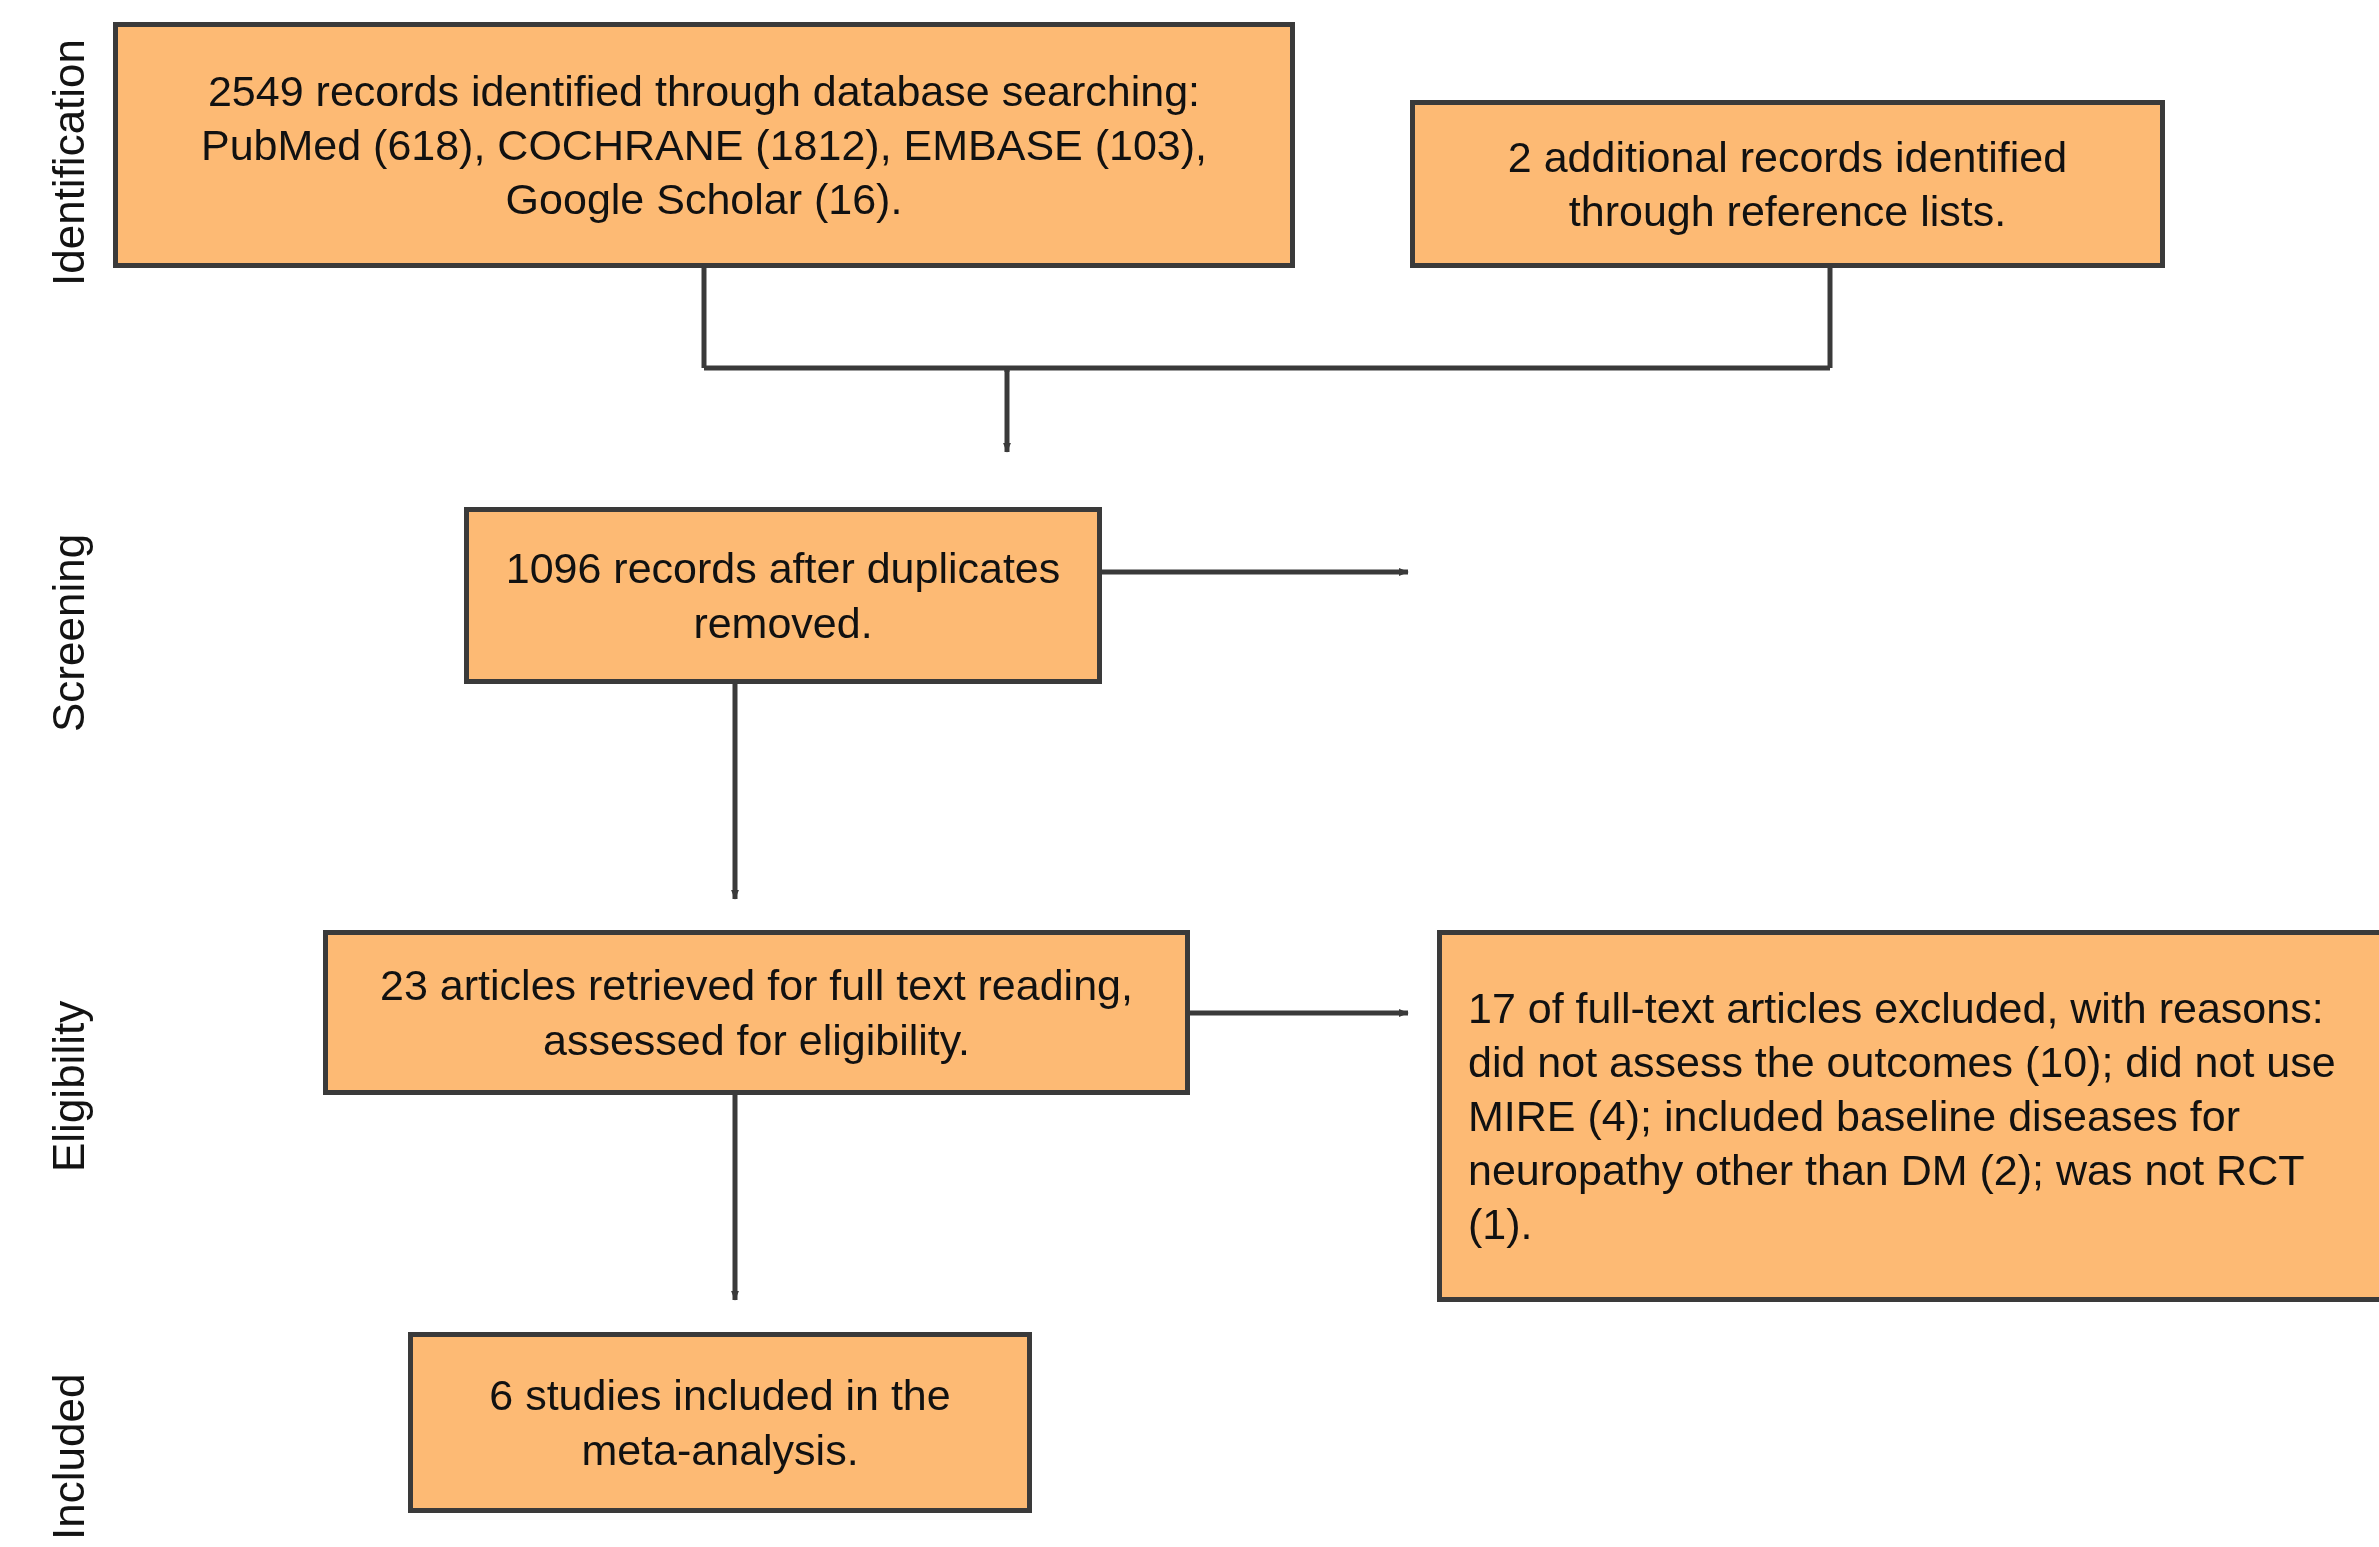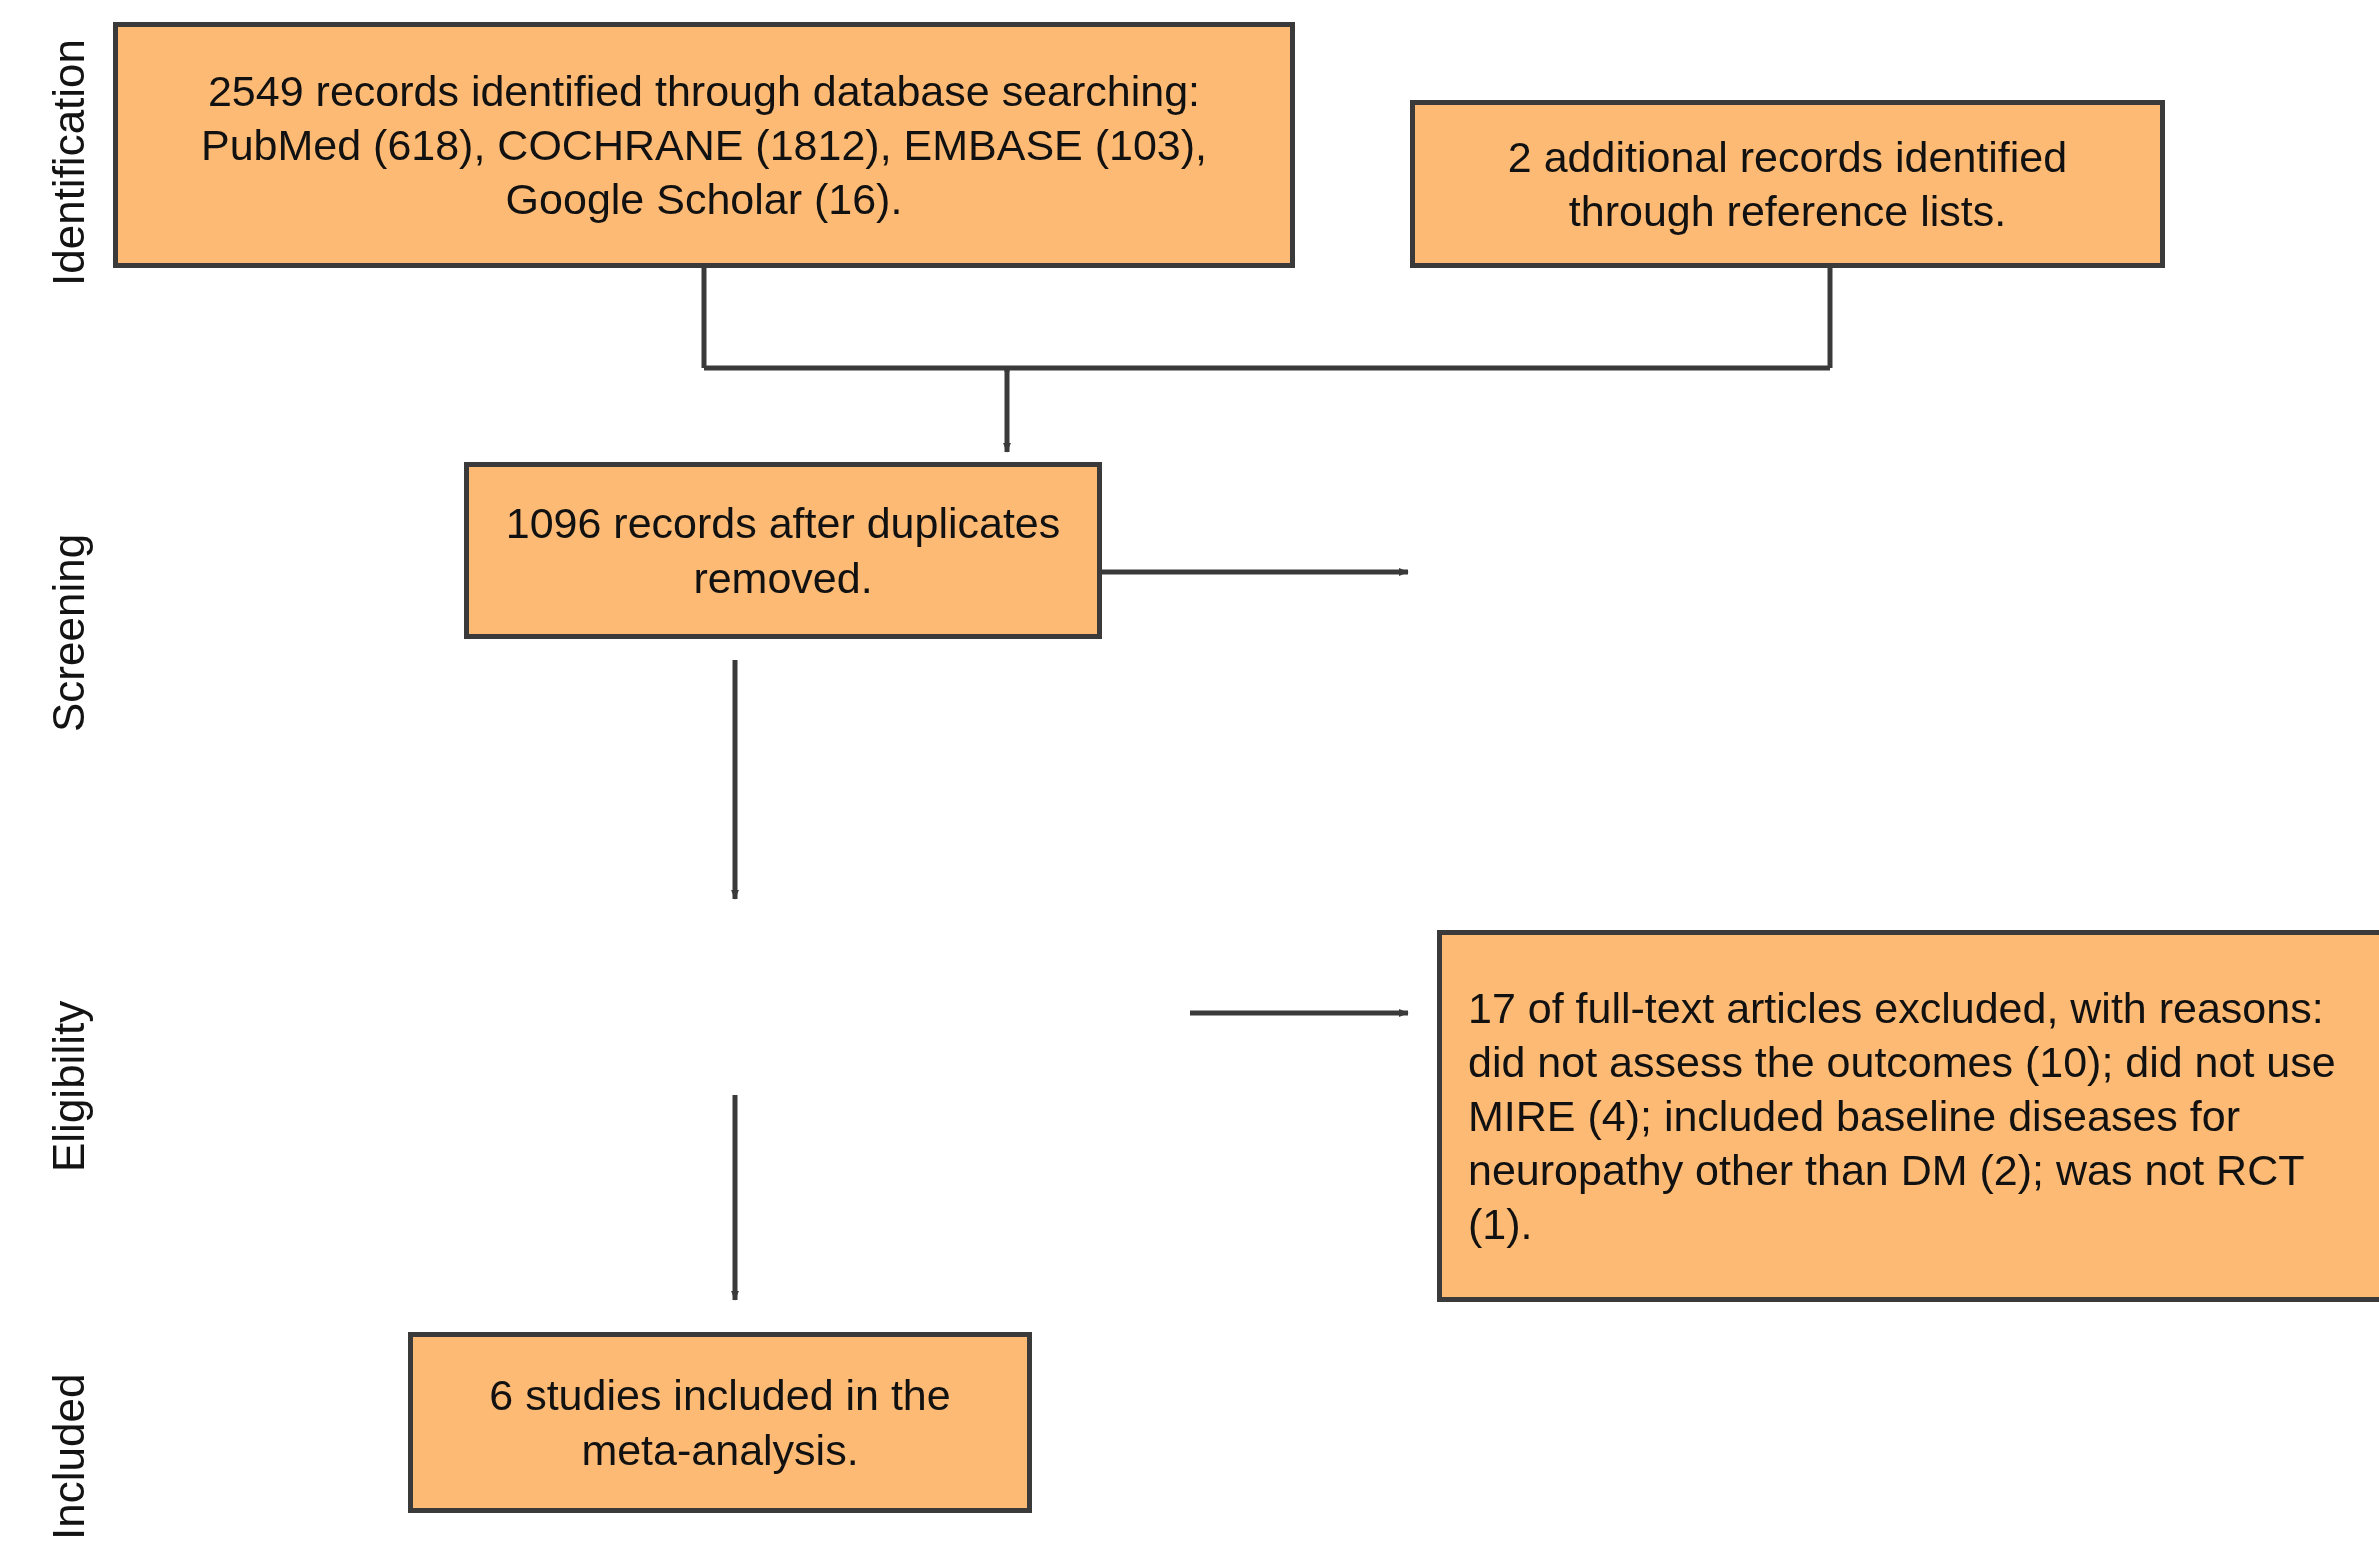--- a/index.html
+++ b/index.html
@@ -104,25 +104,28 @@
   <div class="stage-label" style="left: 44px; top: 1540px; transform: rotate(-90deg);">Included</div>
 
   <div class="flow-box" style="left: 113px; top: 22px; width: 1182px; height: 246px;">
     <div class="box-text">2549 records identified through database searching: PubMed (618), COCHRANE (1812), EMBASE (103), Google Scholar (16).</div>
   </div>
 
   <div class="flow-box" style="left: 1410px; top: 100px; width: 755px; height: 168px;">
     <div class="box-text">2 additional records identified through reference lists.</div>
   </div>
 
-  <div class="flow-box" style="left: 464px; top: 462px; width: 638px; height: 177px;">
+  <div class="flow-box" style="left: 464px; top: 507px; width: 638px; height: 177px;">
     <div class="box-text">1096 records after duplicates removed.</div>
   </div>
 
 
+  <div class="flow-box" style="left: 323px; top: 930px; width: 867px; height: 165px;">
+    <div class="box-text">23 articles retrieved for full text reading, assessed for eligibility.</div>
+  </div>
 
   <div class="flow-box" style="left: 1437px; top: 930px; width: 960px; height: 372px; padding: 10px 26px;">
     <div class="box-text left-align">17 of full-text articles excluded, with reasons: did not assess the outcomes (10); did not use MIRE (4); included baseline diseases for neuropathy other than DM (2); was not RCT (1).</div>
   </div>
 
   <div class="flow-box" style="left: 408px; top: 1332px; width: 624px; height: 181px;">
     <div class="box-text">6 studies included in the meta-analysis.</div>
   </div>
 
 </div>

